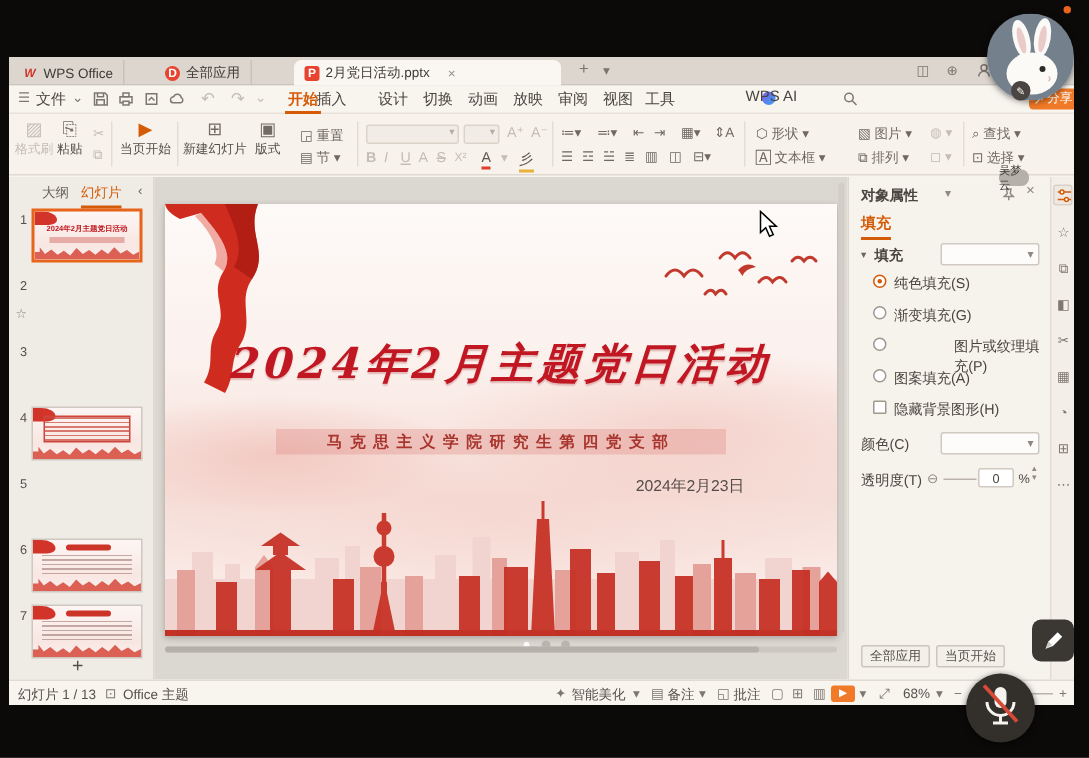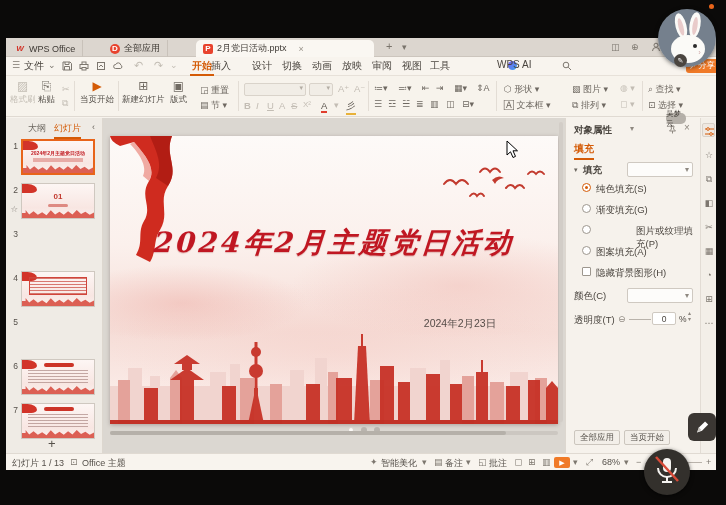--- a/index.html
+++ b/index.html
@@ -257,26 +257,20 @@
     <span class="tnum" style="top:23px;">1</span>
     <div class="thumb sel" style="top:21px;">
       <div class="mini-flag"></div>
       <div class="mini-title">2024年2月主题党日活动</div>
       <div class="mini-band"></div>
       <div class="mini-sky"></div>
     </div>
 
     <span class="tnum" style="top:67px;">2</span>
     <span class="tnum" style="top:86px;color:#8a857e;">☆</span>
-    <div class="thumb" style="top:65px;">
-      <div class="mini-flag"></div>
-      <div class="mini-num">01</div>
-      <div class="mini-dot"></div>
-      <div class="mini-sky"></div>
-    </div>
 
     <span class="tnum" style="top:111px;">3</span>
 
     <span class="tnum" style="top:155px;">4</span>
     <div class="thumb" style="top:153px;">
       <div class="mini-flag"></div>
       <div class="mini-box"></div>
       <div class="mini-sky"></div>
     </div>
 
@@ -312,20 +306,21 @@
         <g stroke="#c23a2e" fill="none" stroke-width="2" stroke-linecap="round">
           <path d="M4,22 q6,-8 12,0 q6,-8 12,0"></path>
           <path d="M40,10 q5,-7 10,0 q5,-7 10,0"></path>
           <path d="M66,26 q5,-6 9,0 q5,-6 9,0"></path>
           <path d="M88,12 q4,-5 8,0 q4,-5 8,0"></path>
           <path d="M30,34 q4,-5 7,0 q4,-5 7,0"></path>
         </g>
         <path d="M52,18 q6,-6 12,-2 q-7,1 -9,6 q-2,-3 -3,-4 z" fill="#c23a2e"></path>
       </svg>
       <div id="slidetitle">2024年2月主题党日活动</div>
+      <div id="slidesub">马克思主义学院研究生第四党支部</div>
       <div id="slidedate">2024年2月23日</div>
       <svg width="448" height="96" style="position:absolute;left:0;bottom:0;" viewBox="0 0 448 96">
         <g fill="#f1d4cf">
           <rect x="0" y="58" width="448" height="38"></rect>
               <rect x="18" y="40" width="14" height="40"></rect>
               <rect x="40" y="48" width="10" height="32"></rect>
           <rect x="100" y="44" width="16" height="36"></rect>
               <rect x="120" y="36" width="10" height="44"></rect>
               <rect x="180" y="42" width="14" height="38"></rect>
           <rect x="205" y="30" width="12" height="50"></rect>

